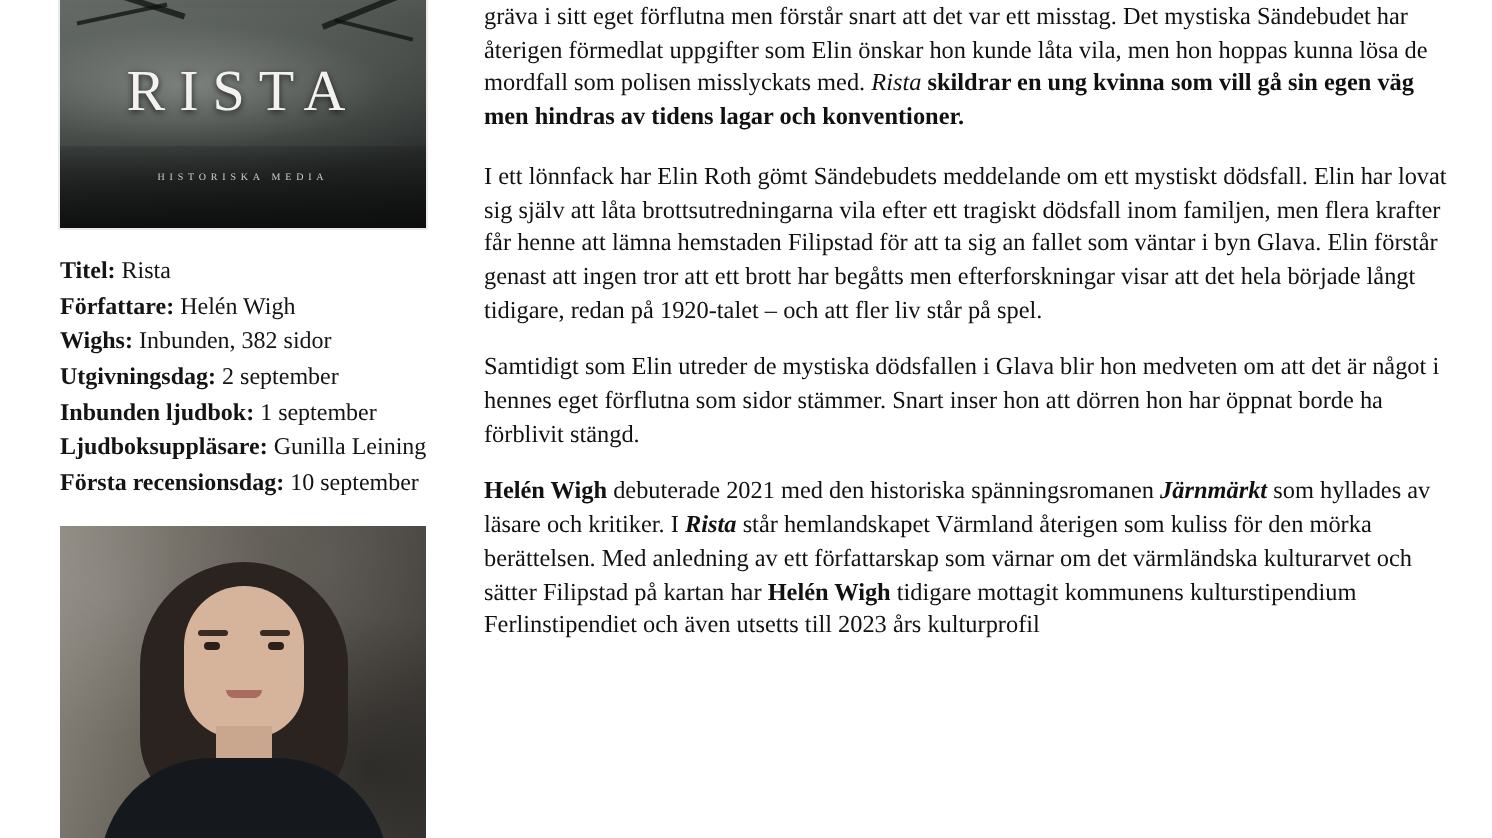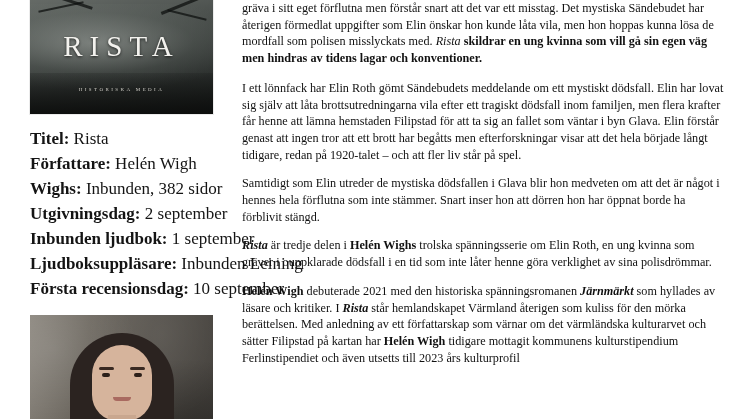--- a/index.html
+++ b/index.html
@@ -86,21 +86,21 @@
     bottom: 22px;
     text-align: center;
     font-size: 5px;
     letter-spacing: 2.4px;
     color: #cfcdc6;
   }
 
   
   .meta {
     margin-top: 13px;
-    font-size: 17px;
+    font-size: 12px;
     line-height: 1.47;
     color: #141414;
   }
   .meta-row { white-space: nowrap; }
   .meta-label { font-weight: bold; }
 
   
   .photo {
     position: relative;
     margin-top: 13px;
@@ -240,21 +240,21 @@
       <div class="meta-row">
         <span class="meta-label">Utgivningsdag:</span>
         <span>2 september</span>
       </div>
       <div class="meta-row">
         <span class="meta-label">Inbunden ljudbok:</span>
         <span>1 september</span>
       </div>
       <div class="meta-row">
         <span class="meta-label">Ljudboksuppläsare:</span>
-        <span>Inbunden Leining</span>
+        <span>Gunilla Leining</span>
       </div>
       <div class="meta-row">
         <span class="meta-label">Första recensionsdag:</span>
         <span>10 september</span>
       </div>
     </div>
 
     <div class="photo">
       <div class="bg"></div>
       <div class="rocks"></div>
@@ -270,21 +270,20 @@
     </div>
 
   </div>
 
   <div class="right-col">
 
     <p class="tight"><span>gräva i sitt eget förflutna men förstår snart att det var ett misstag. Det mystiska Sändebudet har återigen förmedlat uppgifter som Elin önskar hon kunde låta vila, men hon hoppas kunna lösa de mordfall som polisen misslyckats med. </span><i>Rista</i><b> skildrar en ung kvinna som vill gå sin egen väg men hindras av tidens lagar och konventioner.</b></p>
 
     <p>I ett lönnfack har Elin Roth gömt Sändebudets meddelande om ett mystiskt dödsfall. Elin har lovat sig själv att låta brottsutredningarna vila efter ett tragiskt dödsfall inom familjen, men flera krafter får henne att lämna hemstaden Filipstad för att ta sig an fallet som väntar i byn Glava. Elin förstår genast att ingen tror att ett brott har begåtts men efterforskningar visar att det hela började långt tidigare, redan på 1920-talet – och att fler liv står på spel.</p>
 
-    <p>Samtidigt som Elin utreder de mystiska dödsfallen i Glava blir hon medveten om att det är något i hennes hela förflutna som inte stämmer. Snart inser hon att dörren hon har öppnat borde ha förblivit stängd.</p>
-
-    <p><span class="bi">Rista</span><span> är tredje delen i </span><b>Helén Wighs</b><span> trolska spänningsserie om Elin Roth, en ung kvinna som gräver i ouppklarade dödsfall i en tid som inte låter henne göra verklighet av sina polisdrömmar.</span></p>
+    <p>Samtidigt som Elin utreder de mystiska dödsfallen i Glava blir hon medveten om att det är något i hennes eget förflutna som sidor stämmer. Snart inser hon att dörren hon har öppnat borde ha förblivit stängd.</p>
+
 
     <p><b>Helén Wigh</b><span> debuterade 2021 med den historiska spänningsromanen </span><span class="bi">Järnmärkt</span><span> som hyllades av läsare och kritiker. I </span><span class="bi">Rista</span><span> står hemlandskapet Värmland återigen som kuliss för den mörka berättelsen. Med anledning av ett författarskap som värnar om det värmländska kulturarvet och sätter Filipstad på kartan har </span><b>Helén Wigh</b><span> tidigare mottagit kommunens kulturstipendium Ferlinstipendiet och även utsetts till 2023 års kulturprofil</span></p>
 
   </div>
 
 </div>
 
 </body></html>

